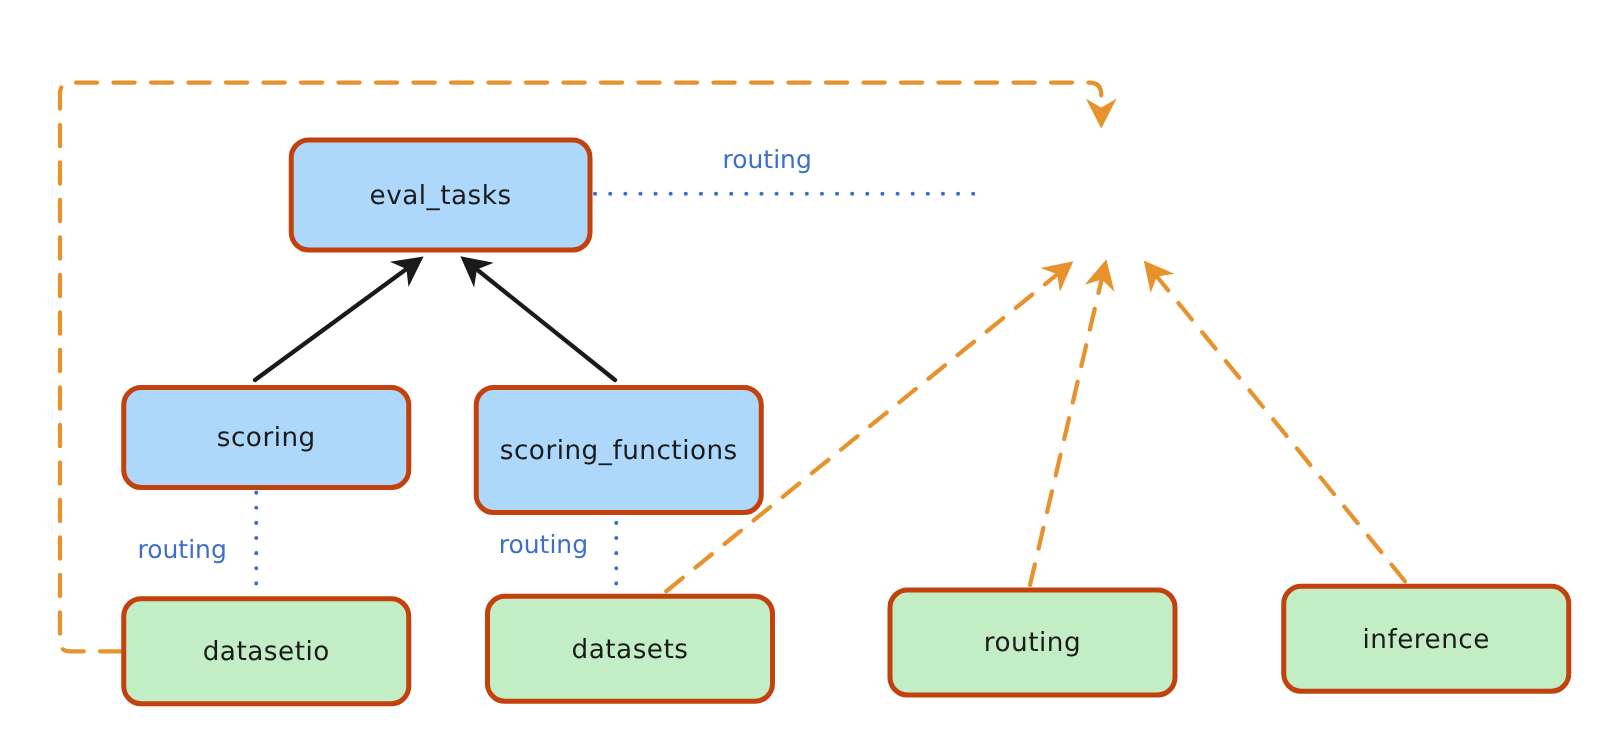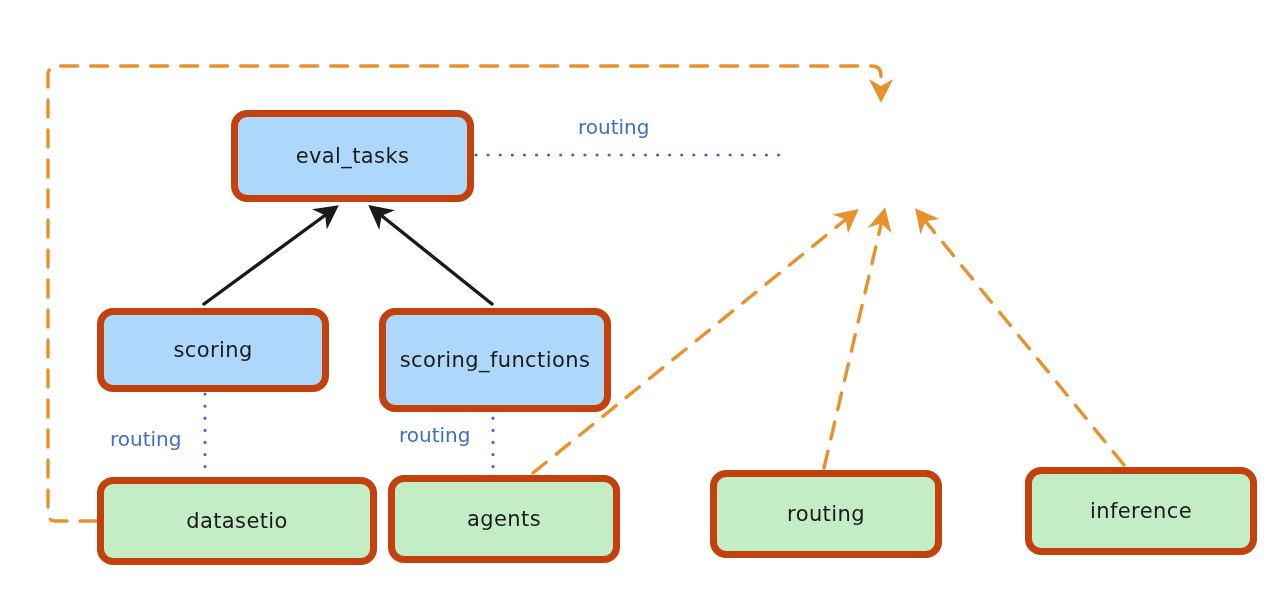--- a/index.html
+++ b/index.html
@@ -20,21 +20,21 @@
   svg#edges {
     position: absolute;
     left: 0;
     top: 0;
     width: 1280px;
     height: 596px;
   }
   .node {
     position: absolute;
     box-sizing: border-box;
-    border: 7px solid #c2410c;
+    border: 4px solid #c2410c;
     border-radius: 16px;
     display: flex;
     align-items: center;
     justify-content: center;
     z-index: 3;
   }
   .node .node-label {
     font-family: "DejaVu Sans", sans-serif;
     font-size: 21px;
     letter-spacing: 0.4px;
@@ -112,26 +112,26 @@
 
 
   <div class="node blue" style="left:97px; top:308px; width:232px; height:84px;">
     <span class="node-label">scoring</span>
   </div>
 
   <div class="node blue" style="left:379px; top:308px; width:232px; height:104px;">
     <span class="node-label">scoring_functions</span>
   </div>
 
-  <div class="node green" style="left:97px; top:477px; width:280px; height:88px;">
+  <div class="node green" style="left:97px; top:477px; width:232px; height:88px;">
     <span class="node-label">datasetio</span>
   </div>
 
   <div class="node green" style="left:388px; top:475px; width:232px; height:88px;">
-    <span class="node-label">agents</span>
+    <span class="node-label">datasets</span>
   </div>
 
   <div class="node green" style="left:710px; top:470px; width:232px; height:88px;">
     <span class="node-label">routing</span>
   </div>
 
   <div class="node green" style="left:1025px; top:467px; width:232px; height:88px;">
     <span class="node-label">inference</span>
   </div>
 

